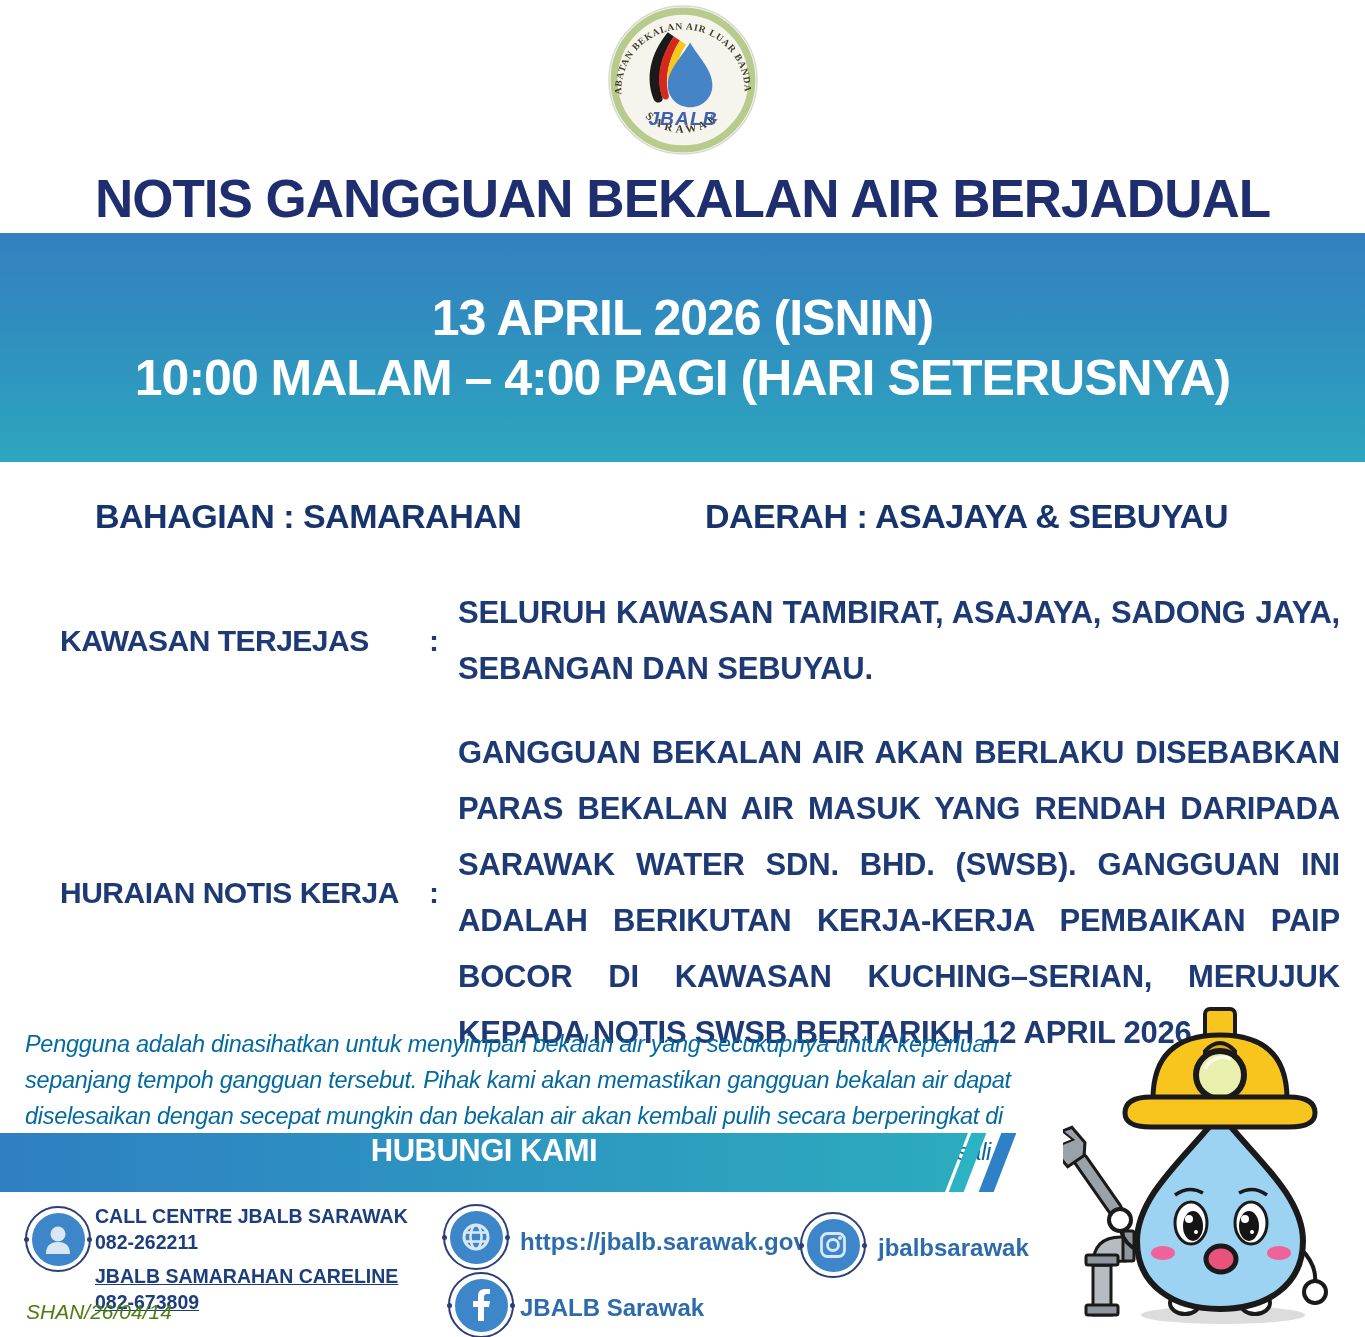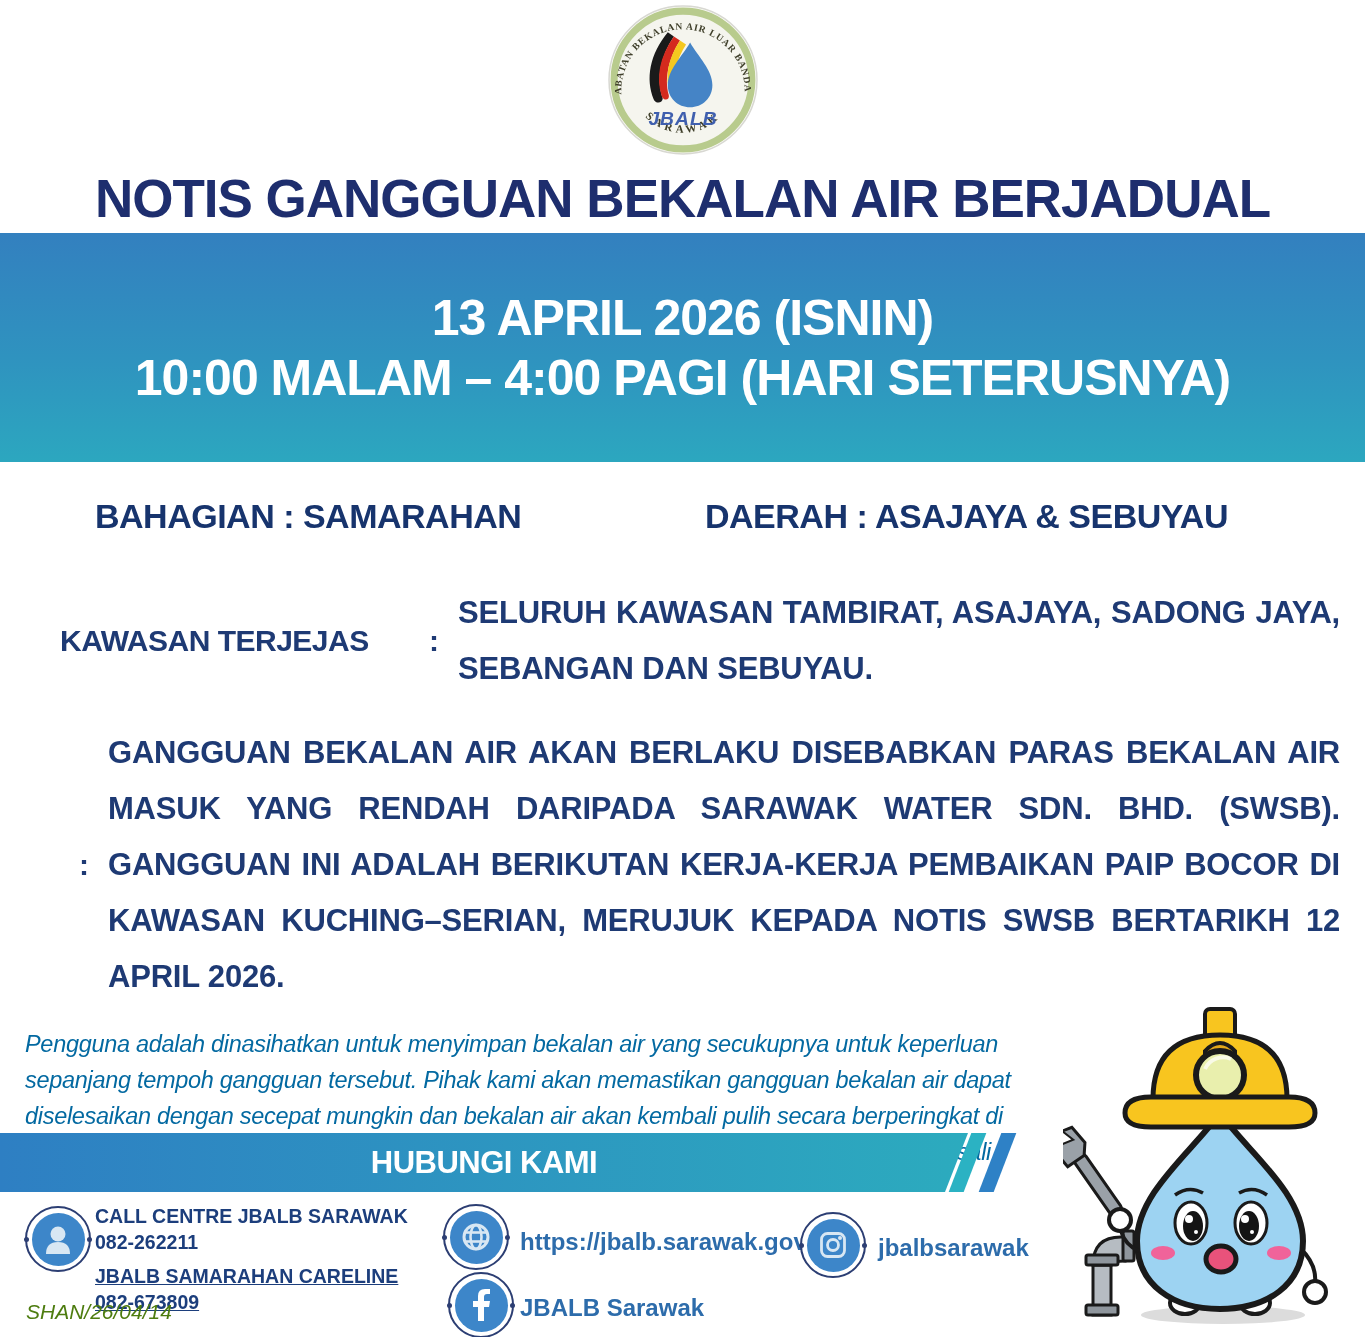--- a/index.html
+++ b/index.html
@@ -49,21 +49,21 @@
     position:absolute;left:25px;top:1026px;width:990px;
     font-size:23.5px;font-style:italic;color:#0369a1;line-height:36px;
     letter-spacing:-0.3px;
   }
   
   .contact-banner{position:absolute;left:0;top:1133px;width:1040px;height:59px;}
   .cb-band{
     position:absolute;left:0;top:0;width:968px;height:59px;
     background:linear-gradient(90deg,#2e7fc3 0%,#2cabbe 100%);
     clip-path:polygon(0 0,100% 0,calc(100% - 23px) 100%,0 100%);
-    display:flex;align-items:center;justify-content:center;
+    display:flex;align-items:flex-start;justify-content:center;
   }
   .cb-heading{color:#ffffff;font-size:31px;font-weight:800;letter-spacing:-0.5px;}
   .cb-stripe{position:absolute;top:0;height:59px;width:15px;transform:skewX(-21deg);}
   .cb-stripe-1{left:960px;background:#2bb2c3;}
   .cb-stripe-2{left:990px;background:#2e81c6;}
   
   .badge{
     position:absolute;width:66px;height:66px;border-radius:50%;
     background:#ffffff;border:2px solid #2c3e73;box-sizing:border-box;
     display:flex;align-items:center;justify-content:center;
@@ -132,20 +132,21 @@
   <div class="loc loc-bahagian">BAHAGIAN : SAMARAHAN</div>
   <div class="loc loc-daerah">DAERAH : ASAJAYA &amp; SEBUYAU</div>
 
   <div class="details">
     <div class="detail-row">
       <div class="d-label">KAWASAN TERJEJAS</div>
       <div class="d-colon">:</div>
       <div class="d-value">SELURUH KAWASAN TAMBIRAT, ASAJAYA, SADONG JAYA, SEBANGAN DAN SEBUYAU.</div>
     </div>
     <div class="detail-row">
+      <div class="d-label">HURAIAN NOTIS KERJA</div>
       <div class="d-colon">:</div>
       <div class="d-value">GANGGUAN BEKALAN AIR AKAN BERLAKU DISEBABKAN PARAS BEKALAN AIR MASUK YANG RENDAH DARIPADA SARAWAK WATER SDN. BHD. (SWSB). GANGGUAN INI ADALAH BERIKUTAN KERJA-KERJA PEMBAIKAN PAIP BOCOR DI KAWASAN KUCHING–SERIAN, MERUJUK KEPADA NOTIS SWSB BERTARIKH 12 APRIL 2026.</div>
     </div>
   </div>
 
   <div class="advisory">Pengguna adalah dinasihatkan untuk menyimpan bekalan air yang secukupnya untuk keperluan sepanjang tempoh gangguan tersebut. Pihak kami akan memastikan gangguan bekalan air dapat diselesaikan dengan secepat mungkin dan bekalan air akan kembali pulih secara berperingkat di kawasan yang terjejas. Segala kesulitan yang timbul akibat gangguan ini adalah sangat dikesali.</div>
 
   <div class="contact-banner">
     <div class="cb-band">
       <div class="cb-heading">HUBUNGI KAMI</div>

